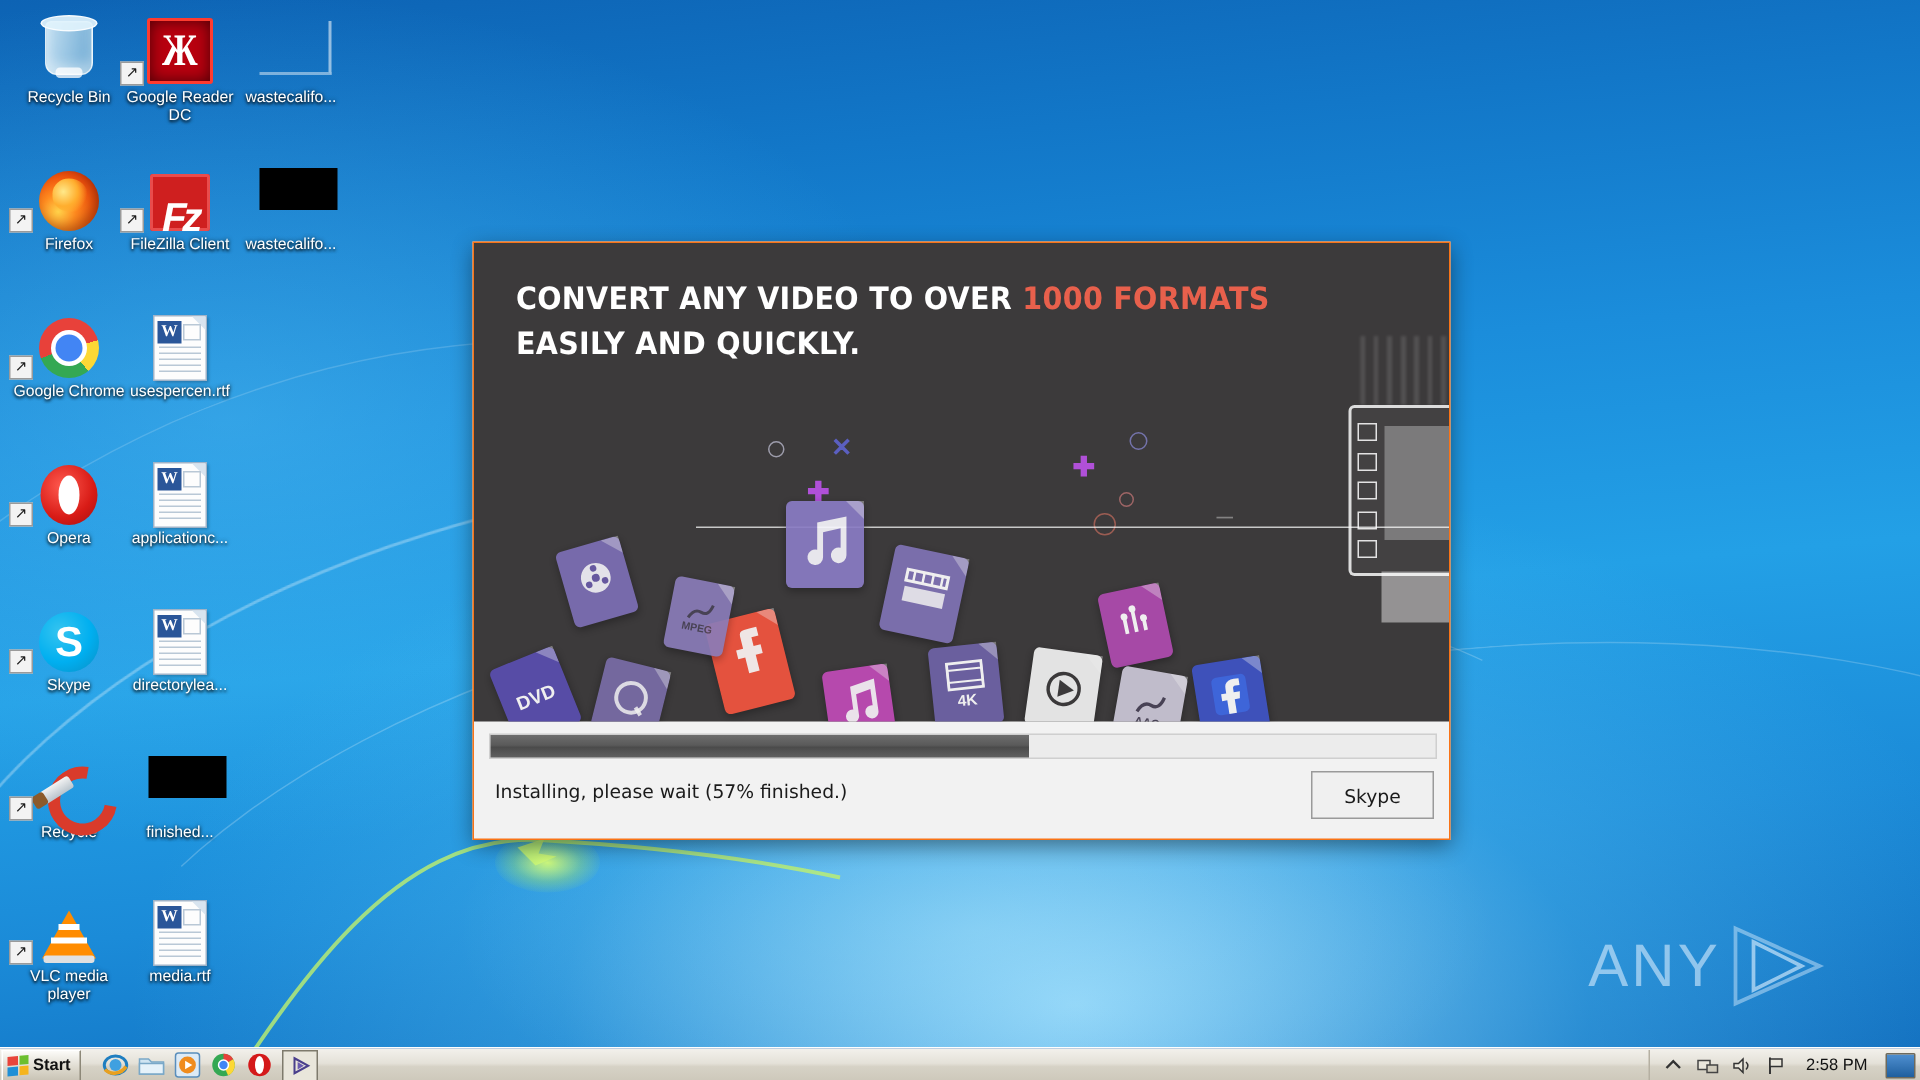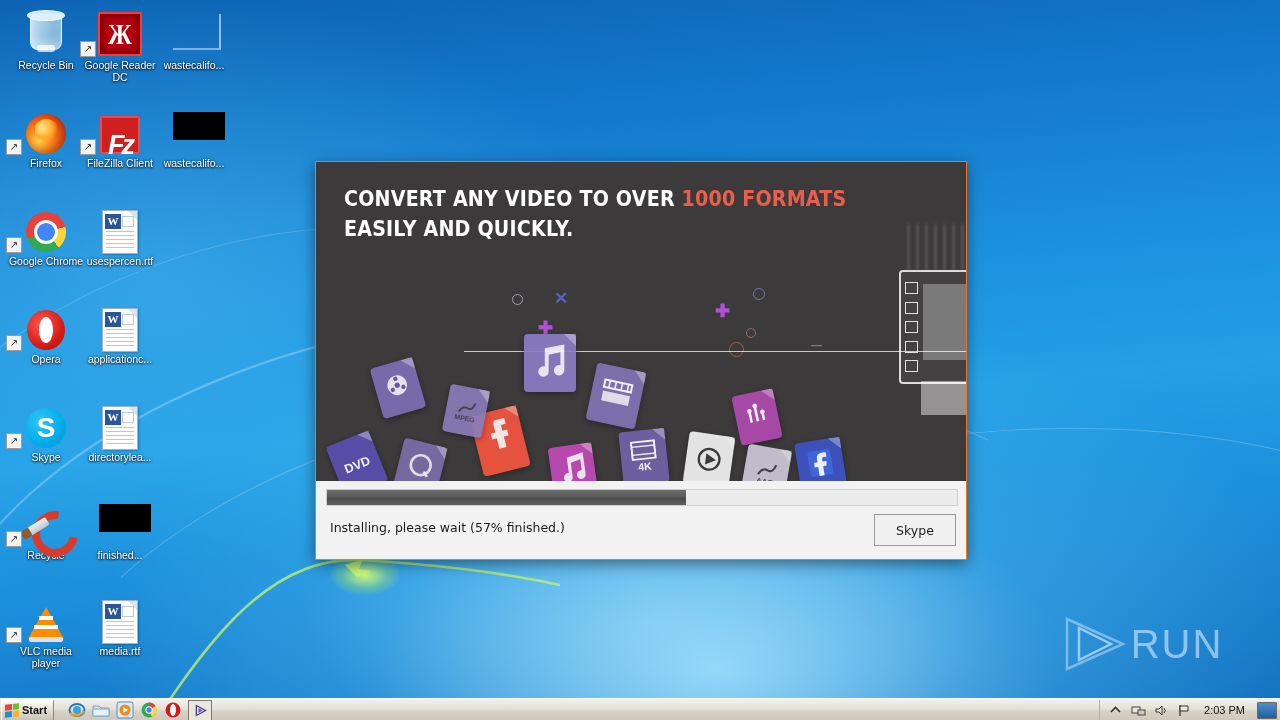--- a/index.html
+++ b/index.html
@@ -535,27 +535,27 @@
   <div id="progress-track">
     <div id="progress-fill" style="width: 57%;"></div>
   </div>
 
   <div id="status-text">Installing, please wait (57% finished.)</div>
 
   <div id="hide-button">Skype</div>
 </div>
 
 <div id="watermark">
+  <span class="wtext">ANY</span>
   <span id="wm-logo">
     <svg class="tri" viewBox="0 0 66 58">
       <polygon points="6,4 62,29 6,54" fill="none" stroke="rgba(222,240,255,0.45)" stroke-width="2.5"></polygon>
       <polygon points="18,13 50,29 18,45" fill="none" stroke="rgba(222,240,255,0.62)" stroke-width="2.5"></polygon>
     </svg>
   </span>
-  <span class="wtext">RUN</span>
 </div>
 
 <div id="taskbar">
   <div id="start-button">
     <span class="winflag">
       <i style="background:#e8443a"></i>
         <i style="background:#6cbf2e"></i>
       <i style="background:#1e8fd6"></i>
         <i style="background:#f5b41c"></i>
     </span>
@@ -622,16 +622,16 @@
           <polygon points="2,6 5,6 8,3 8,12 5,9 2,9" fill="#e9e6db" stroke="#333"></polygon>
       <path d="M10 5 Q12.5 7.5 10 10" fill="none" stroke="#333"></path>
         </svg>
     </span>
     <span class="ticon">
       <svg viewBox="0 0 15 15">
           <path d="M3 2 L3 13" stroke="#333" stroke-width="1.3" fill="none"></path>
       <path d="M3 3 h8 v5 h-8 Z" fill="#e9e6db" stroke="#333"></path>
         </svg>
     </span>
-    <span id="clock">2:03 PM</span>
+    <span id="clock">2:58 PM</span>
     <span id="show-desktop"></span>
   </div>
 </div>
 
 </body></html>

